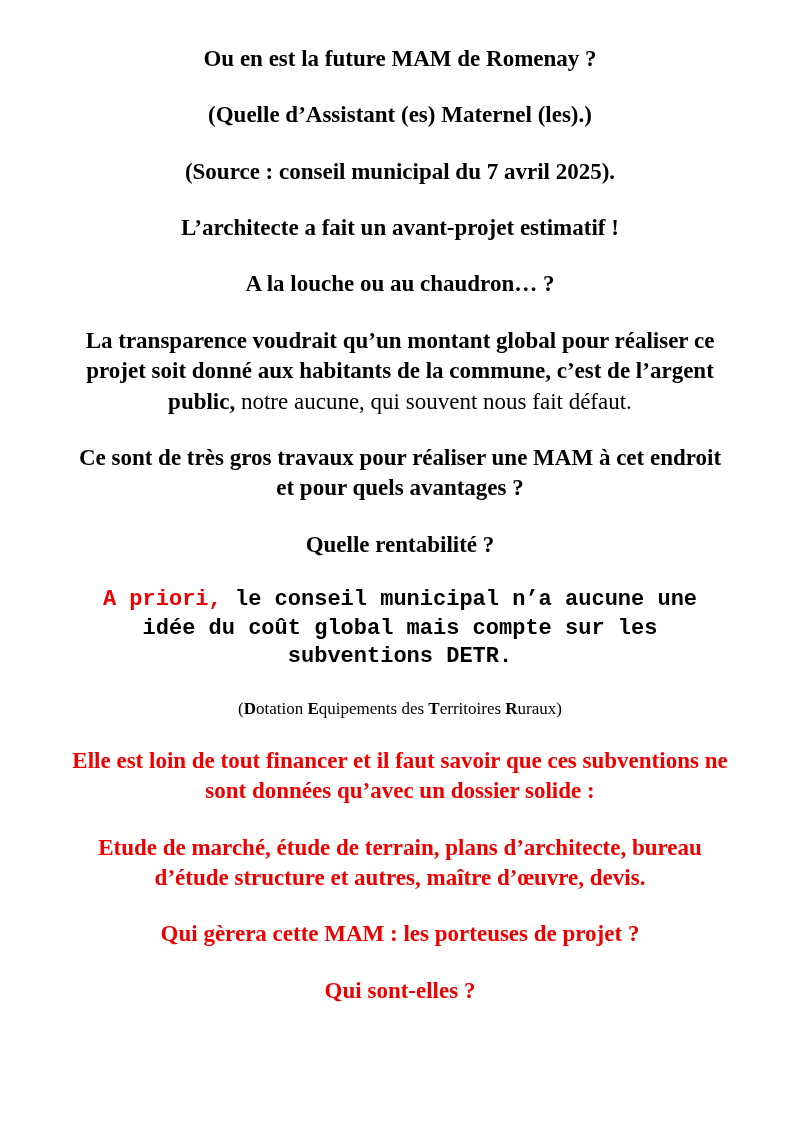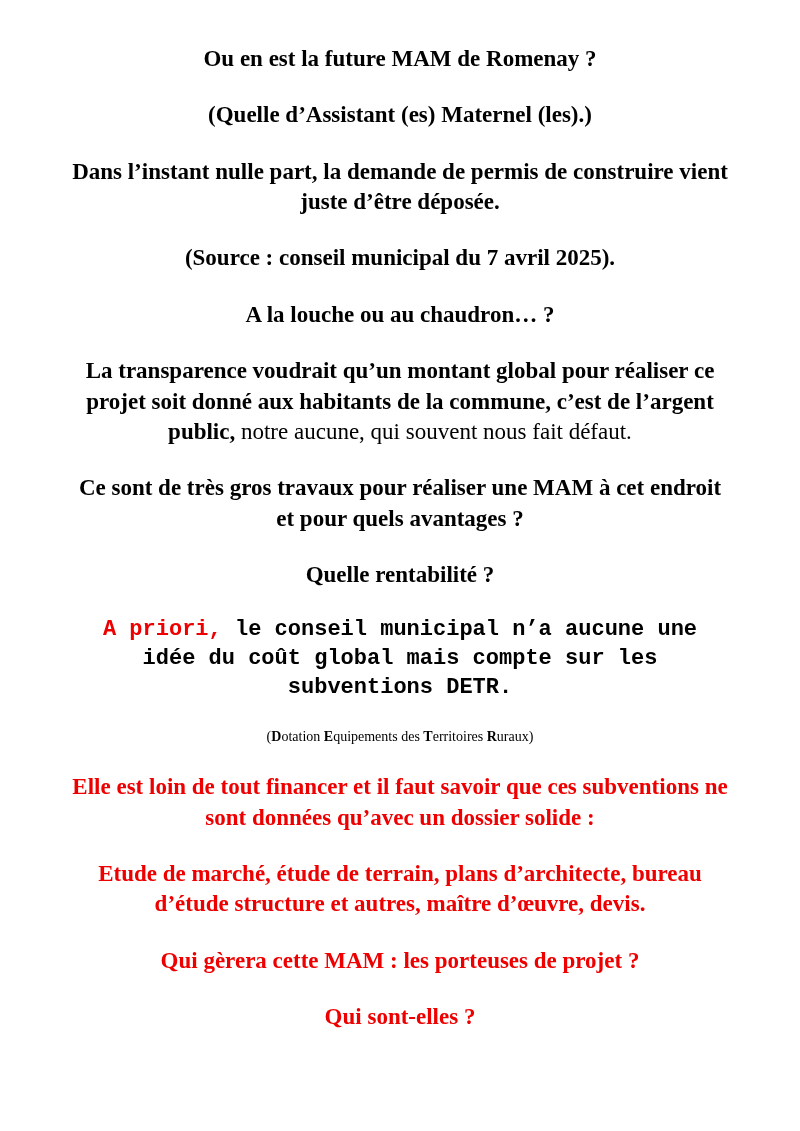--- a/index.html
+++ b/index.html
@@ -20,38 +20,38 @@
   .para{
     text-align:center;
     font-weight:bold;
     font-size:23px;
     line-height:1.32;
     color:var(--text);
     margin:0 0 26px 0;
   }
   .para.red{color:var(--accent);}
   .para.small{font-size:22px;line-height:1.3;font-family:Liberation Mono, monospace;}
-  .para.smaller{font-size:14px;font-weight:normal;line-height:1.3;}
+  .para.smaller{font-size:17px;font-weight:normal;line-height:1.3;}
   .regular{font-weight:normal;}
   .bold{font-weight:bold;}
   .accent{color:var(--accent);}
 </style>
 </head>
 <body>
 
 <div class="page">
 
   <p class="para">Ou en est la future MAM de Romenay ?</p>
 
   <p class="para">(Quelle d’Assistant (es) Maternel (les).)</p>
 
-  <p class="para">Dans l’instant nulle part, la demande de permis de construire vient juste d’être déposée.</p>
 
   <p class="para">(Source : conseil municipal du 7 avril 2025).</p>
 
+  <p class="para">L’architecte a fait un avant-projet estimatif !</p>
 
   <p class="para">A la louche ou au chaudron… ?</p>
 
   <p class="para">
     <span>La transparence voudrait qu’un montant global pour réaliser ce projet soit donné aux habitants de la commune, c’est de l’argent public,</span><span class="regular"> notre aucune, qui souvent nous fait défaut.</span>
   </p>
 
   <p class="para">Ce sont de très gros travaux pour réaliser une MAM à cet endroit et pour quels avantages ?</p>
 
   <p class="para">Quelle rentabilité ?</p>

